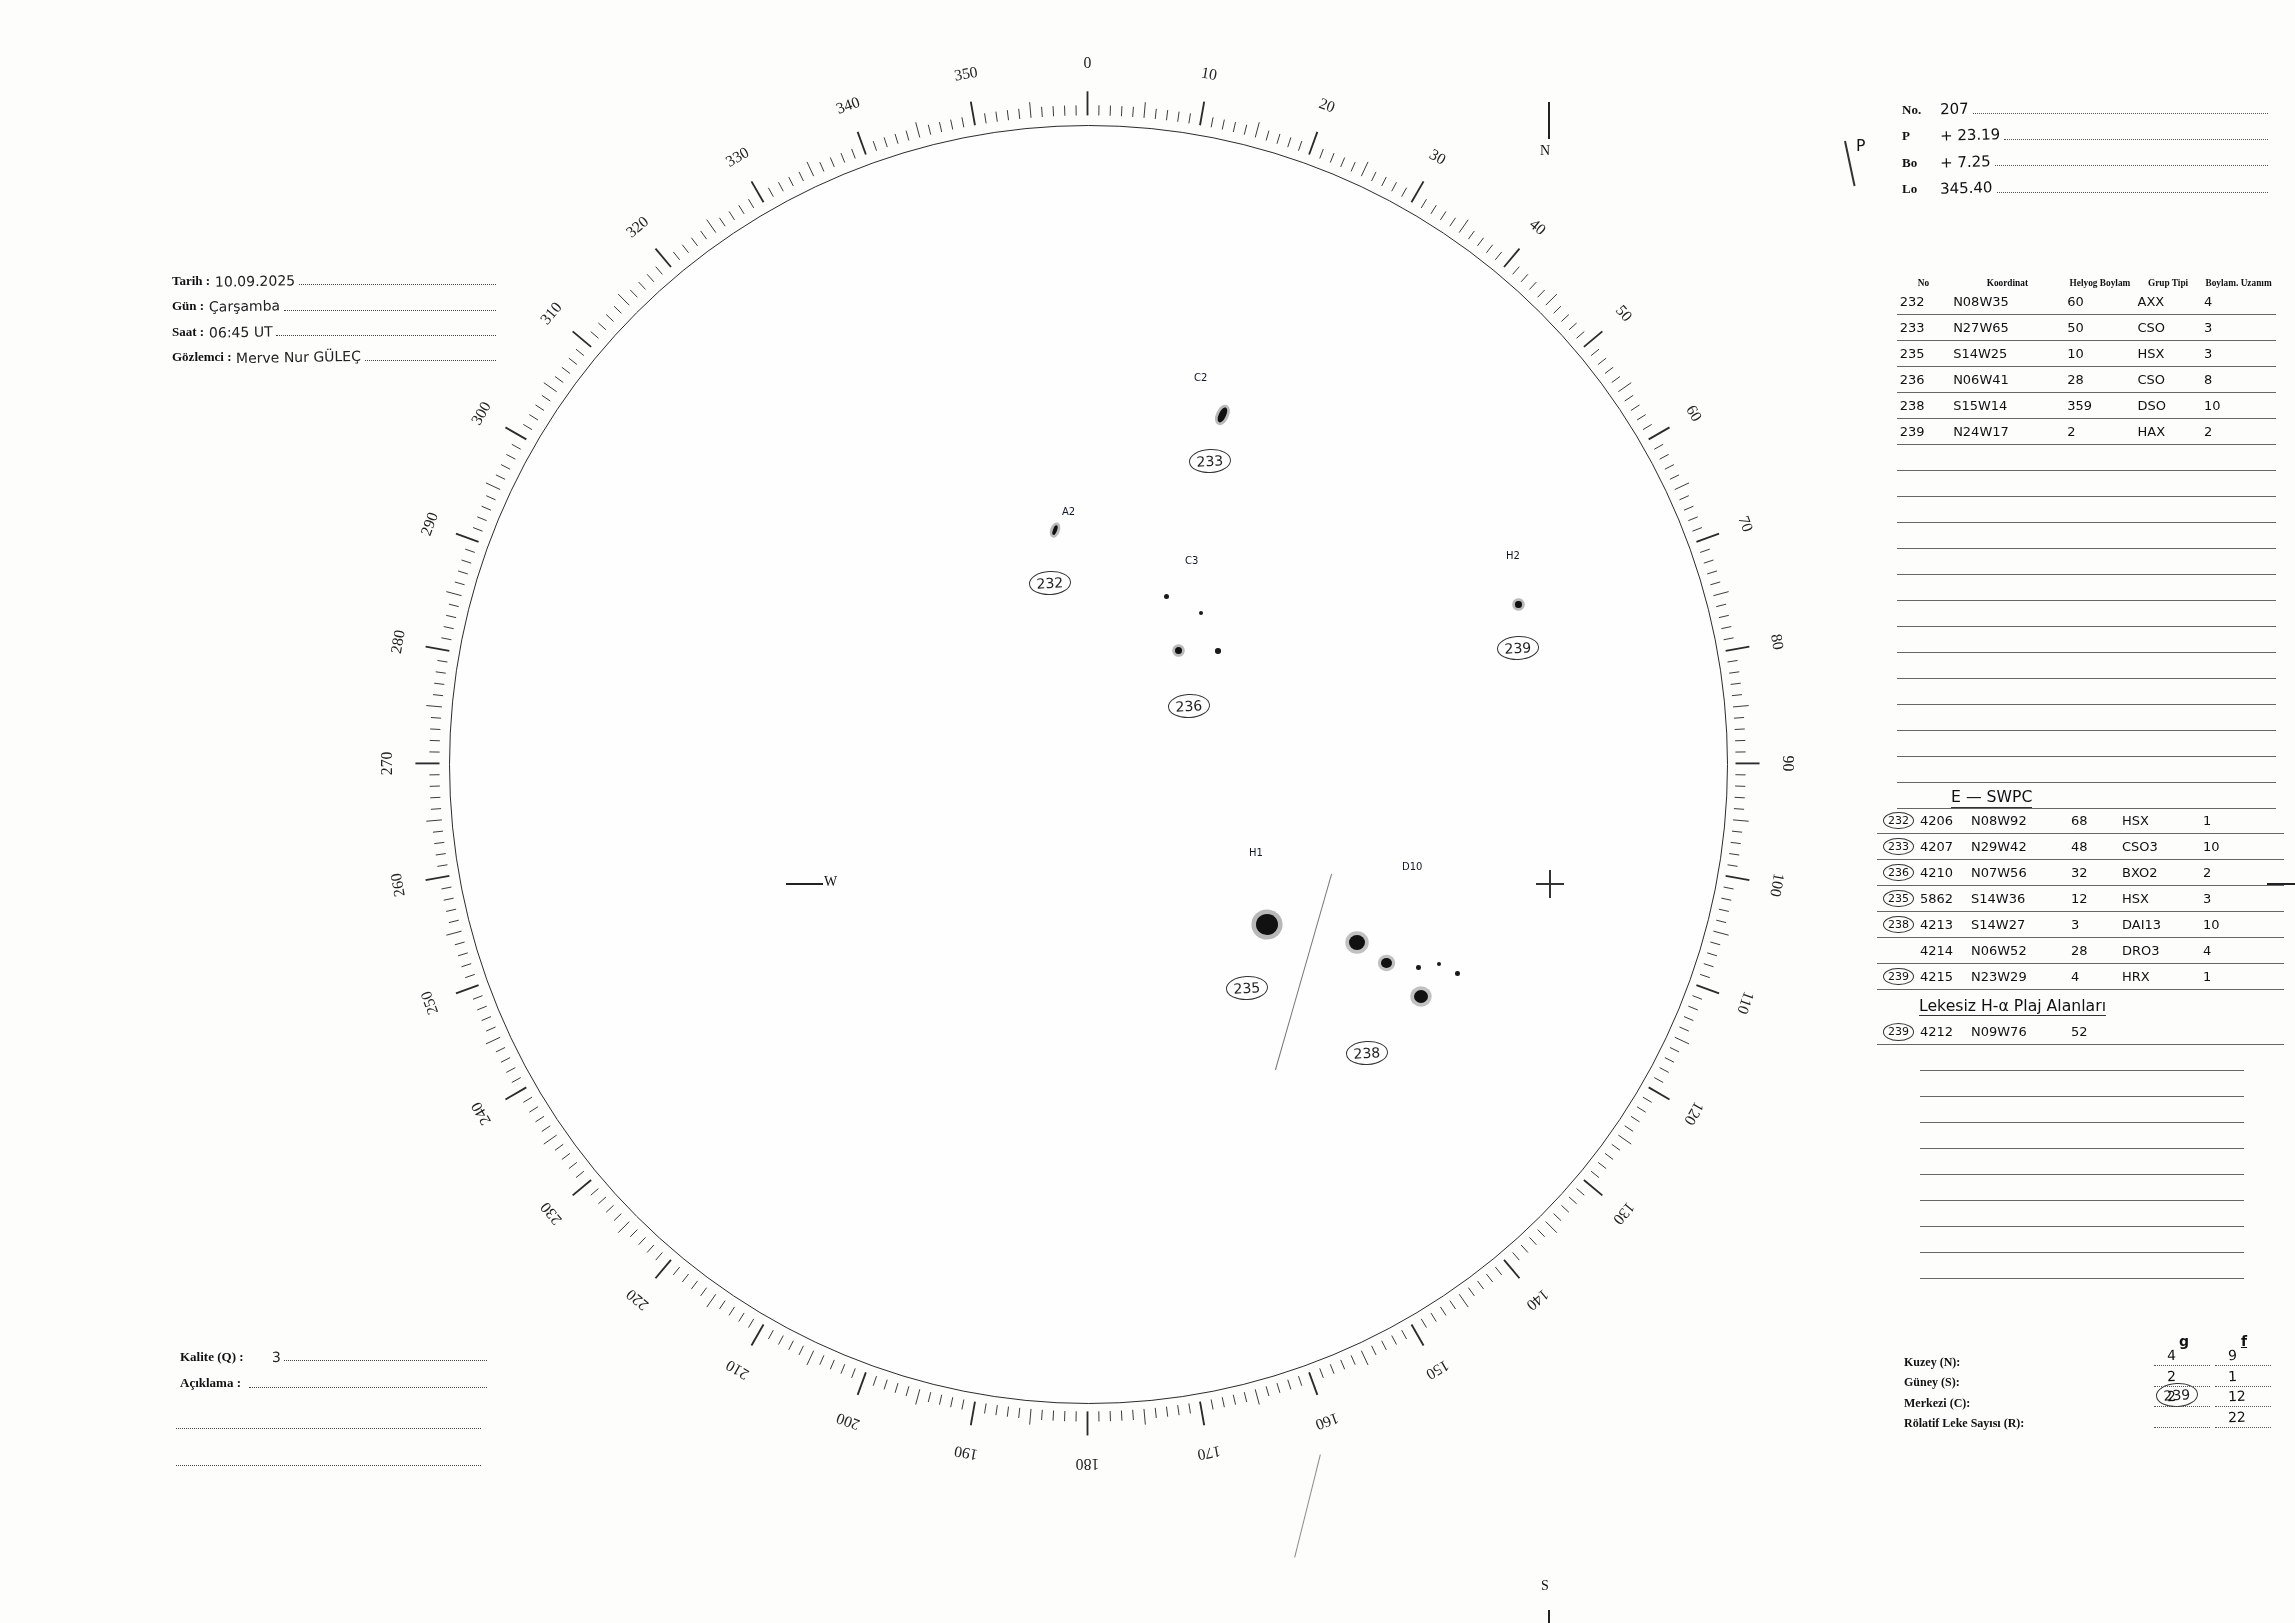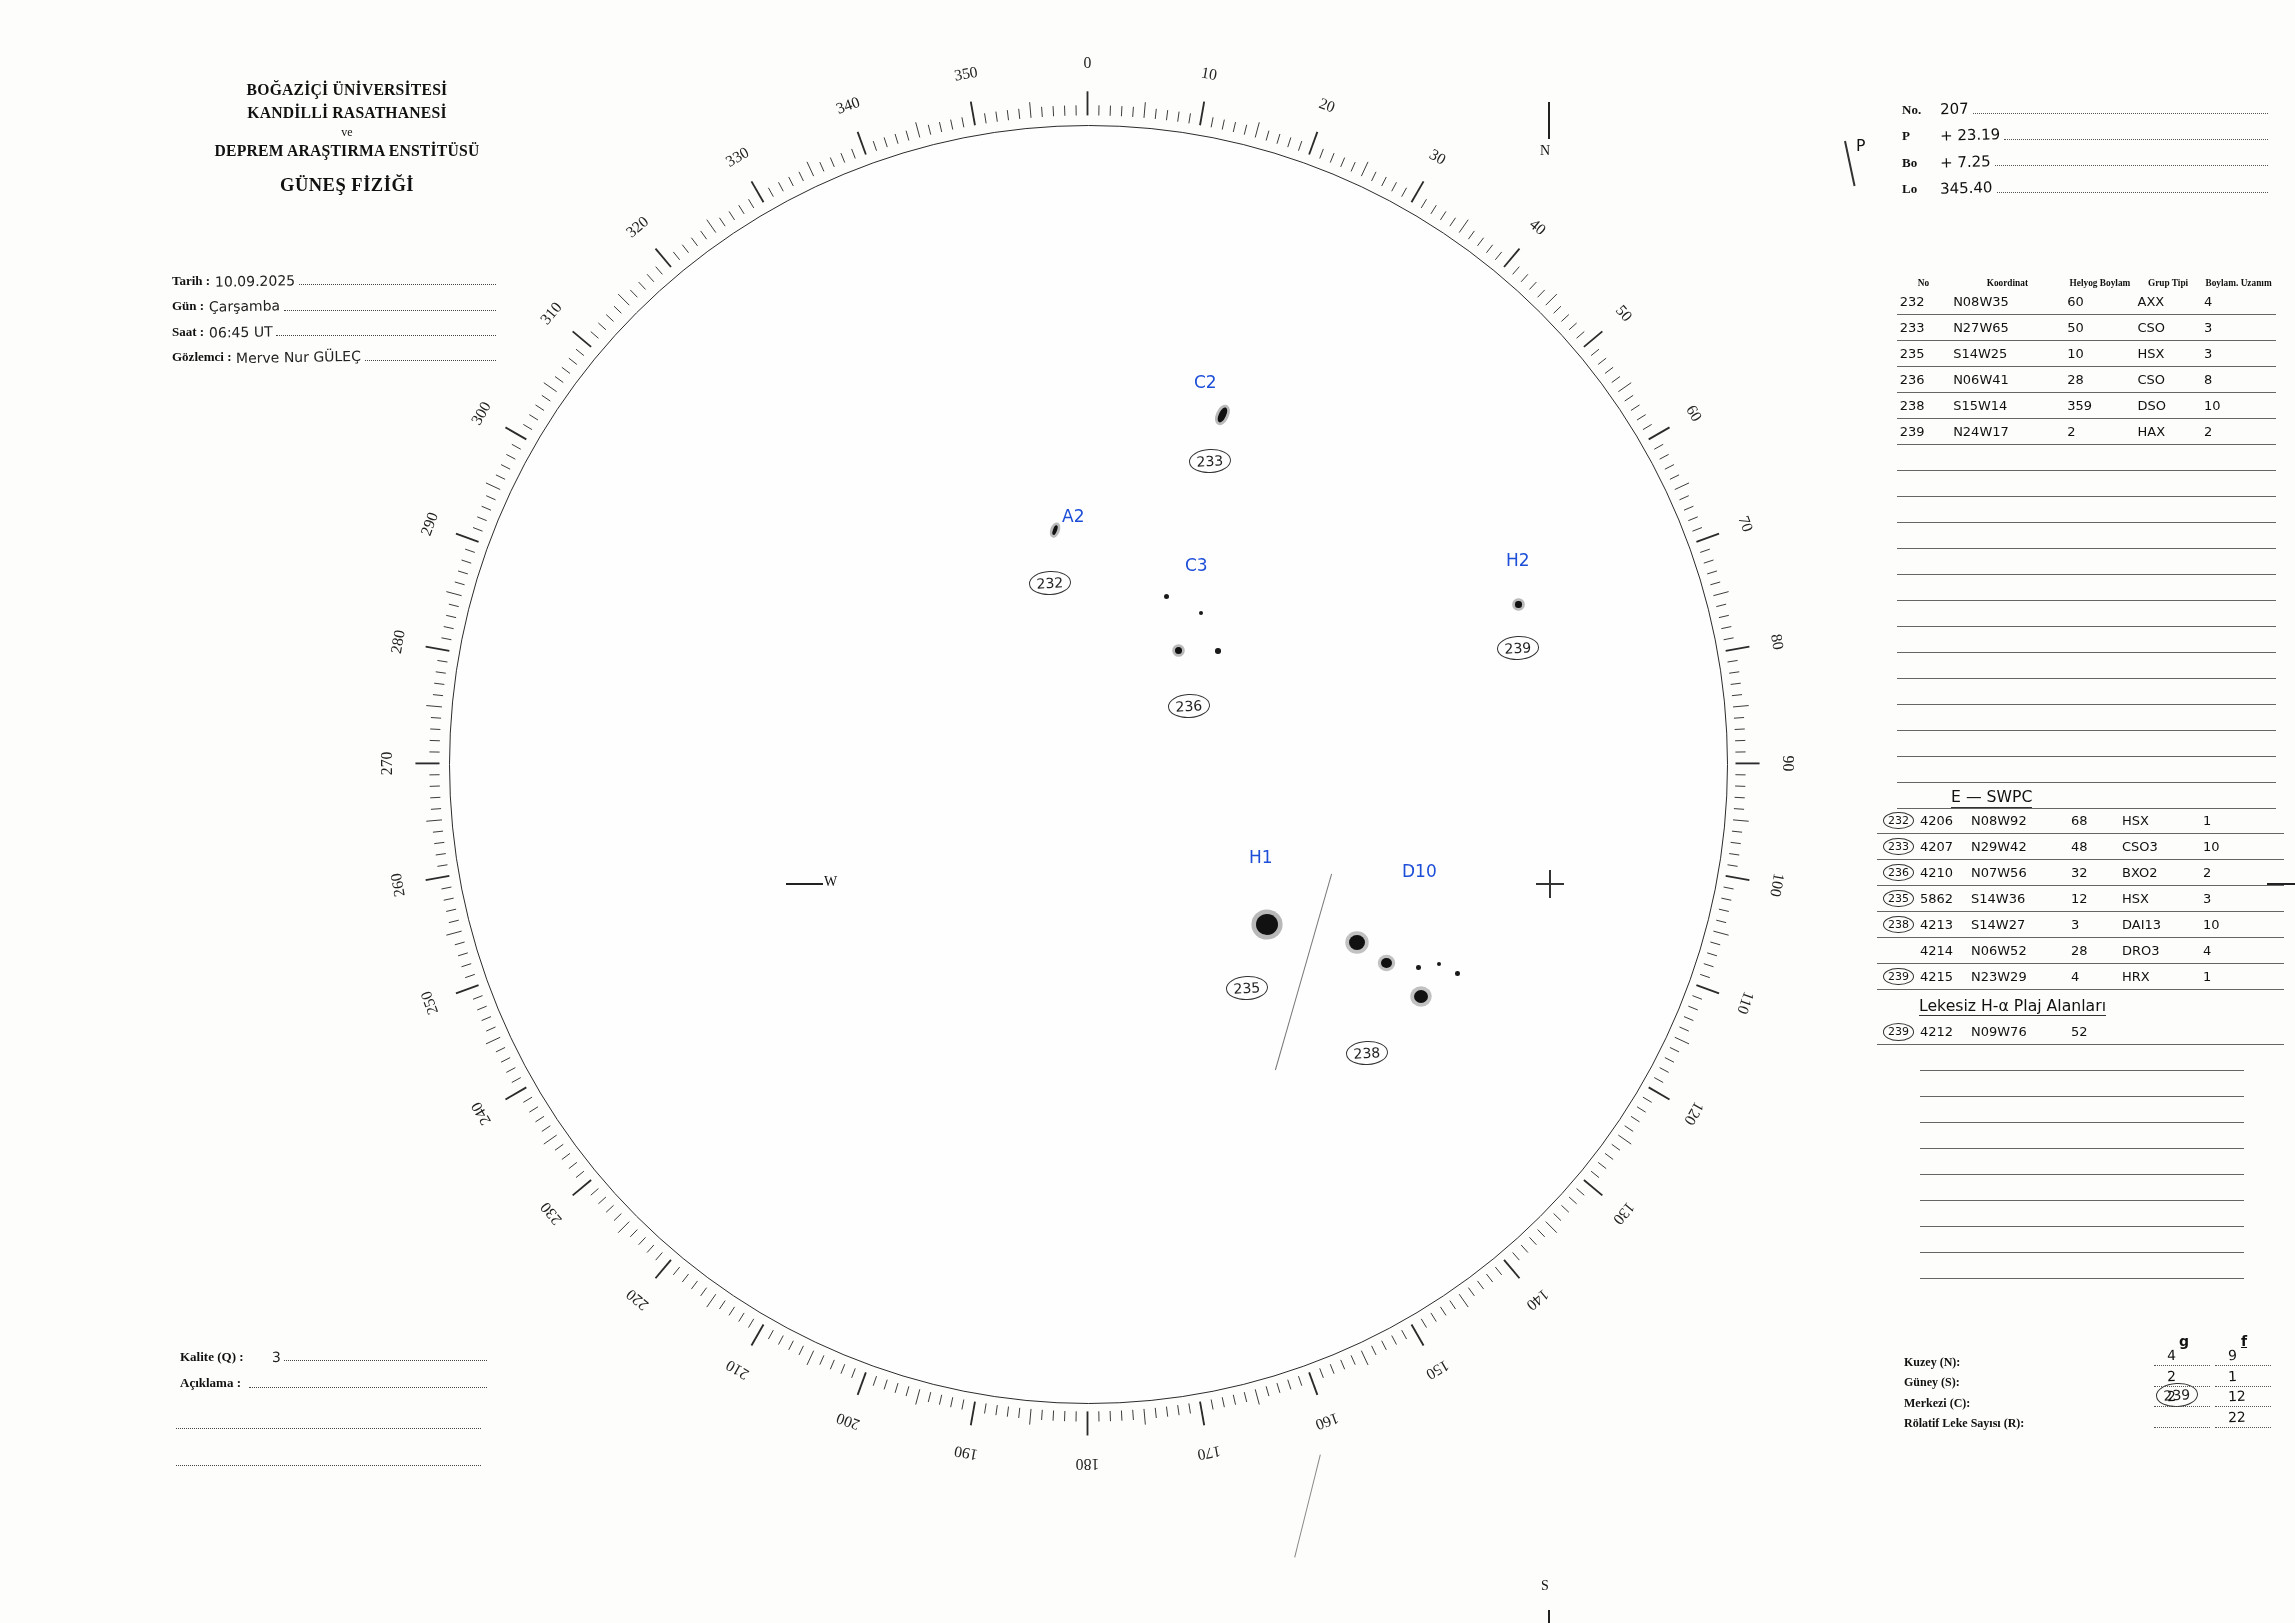--- a/index.html
+++ b/index.html
@@ -47,21 +47,21 @@
   .pline{position:absolute;left:1437px;top:58px;width:1.9px;height:46px;background:#333;
          transform:rotate(-12deg);transform-origin:top center;}
   .plbl{position:absolute;left:1449px;top:53px;font-size:15.7px;font-family:"DejaVu Sans",sans-serif;}
 
   
   svg.ring{position:absolute;left:0;top:0;overflow:visible;}
 
   
   .spot{position:absolute;border-radius:50%;background:#1a1a1a;}
   .umbra{position:absolute;border-radius:50%;background:#111;box-shadow:0 0 0 2.8px rgba(60,60,60,.35);}
-  .glabel{position:absolute;font-family:"DejaVu Sans",sans-serif;font-size:17px;color:#1d4ed8;}
+  .glabel{position:absolute;font-family:"DejaVu Sans",sans-serif;font-size:10px;color:#0f172a;}
   .circ-num{position:absolute;font-family:"DejaVu Sans",sans-serif;font-size:14px;color:#222;
             border:1.4px solid #333;border-radius:50%;padding:2.8px 6.5px;transform:rotate(-3deg);}
   .diagline{position:absolute;background:#555;}
 
   
   .rpanel{position:absolute;left:1902px;top:100px;width:366px;}
   .rrow{display:flex;align-items:flex-end;margin-bottom:8.3px;}
   .rlabel{font-weight:bold;font-size:13px;width:32px;}
   .rval{font-family:"DejaVu Sans",sans-serif;font-size:15px;margin-left:5.6px;transform:rotate(-1.5deg);}
   .rdots{flex:1;border-bottom:1.4px dotted #555;margin-bottom:4.2px;margin-left:4.6px;}
@@ -99,27 +99,20 @@
   .crow .clab{font-weight:bold;font-size:12px;flex:1;white-space:nowrap;}
   .crow .cdots{width:56px;border-bottom:1.4px dotted #555;margin:0 2.8px 3.7px 2.8px;position:relative;}
   .crow .cv{font-family:"DejaVu Sans",sans-serif;font-size:14px;position:absolute;
             left:13px;bottom:1.9px;transform:rotate(-2deg);}
 </style>
 </head>
 <body>
 
 <div class="sheet">
 
-  <div class="hdr">
-    <div class="l1">BOĞAZİÇİ ÜNİVERSİTESİ</div>
-    <div class="l2">KANDİLLİ RASATHANESİ</div>
-    <div class="l3">ve</div>
-    <div class="l4">DEPREM ARAŞTIRMA ENSTİTÜSÜ</div>
-    <div class="title">GÜNEŞ FİZİĞİ</div>
-  </div>
 
   <div class="fields">
     <div class="frow">
       <span class="flabel">Tarih :</span>
       <span class="fval">10.09.2025</span>
       <span class="dots"></span>
     </div>
     <div class="frow">
       <span class="flabel">Gün :</span>
       <span class="fval">Çarşamba</span>

